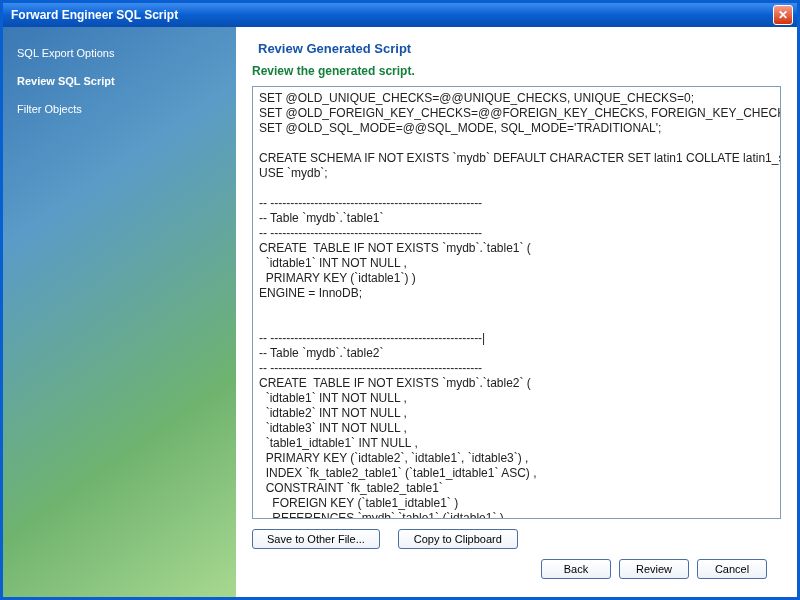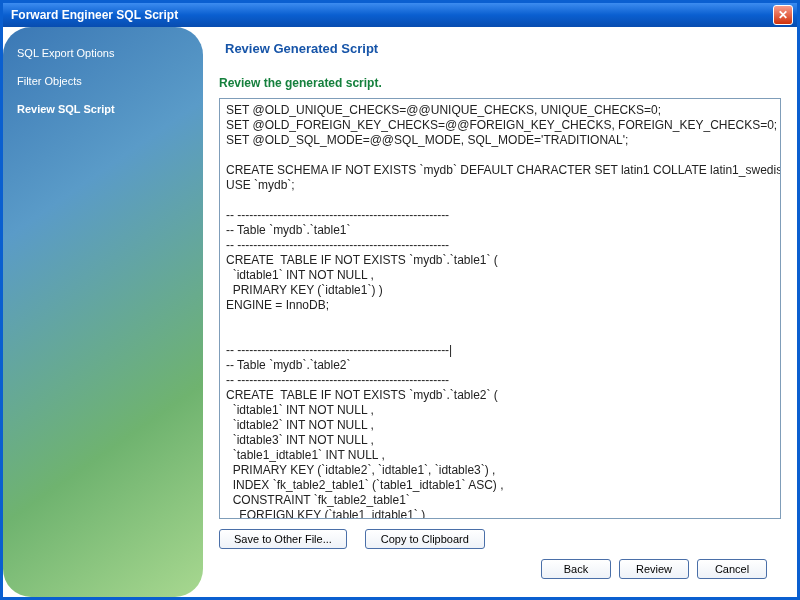--- a/index.html
+++ b/index.html
@@ -44,46 +44,45 @@
       font-weight: bold;
       font-size: 12px;
       cursor: pointer;
     }
     .body {
       flex: 1;
       display: flex;
       min-height: 0;
     }
     .sidebar {
-      width: 200px;
+      width: 233px;
       background: linear-gradient(145deg, #3b78b5 0%, #5a9bc8 30%, #6fb36f 70%, #a8d890 100%);
       padding: 12px 0;
       color: #fff;
-      border-radius: 28px;
     }
     .sidebar-item {
       padding: 8px 14px;
       font-size: 11px;
       cursor: pointer;
     }
     .sidebar-item.active {
       font-weight: bold;
     }
     .main {
       flex: 1;
       display: flex;
       flex-direction: column;
       padding: 14px 16px 8px 16px;
       min-width: 0;
     }
     .page-heading {
       color: #1654a8;
       font-weight: bold;
       font-size: 13px;
-      margin-bottom: 20px;
+      margin-bottom: 8px;
       padding-left: 6px;
     }
     .page-subheading {
       color: #15803d;
       font-weight: bold;
       font-size: 12px;
       margin-bottom: 8px;
     }
     .script-box {
       flex: 1;
@@ -140,25 +139,25 @@
     <div class="close-btn">
       <span>✕</span>
     </div>
   </div>
 
   <div class="body">
     <div class="sidebar">
       <div class="sidebar-item">
         <span>SQL Export Options</span>
       </div>
+      <div class="sidebar-item active">
+        <span>Review SQL Script</span>
+      </div>
       <div class="sidebar-item">
         <span>Filter Objects</span>
-      </div>
-      <div class="sidebar-item active">
-        <span>Review SQL Script</span>
       </div>
     </div>
 
     <div class="main">
       <div class="page-heading">Review Generated Script</div>
       <div class="page-subheading">Review the generated script.</div>
 
       <div class="script-box">SET @OLD_UNIQUE_CHECKS=@@UNIQUE_CHECKS, UNIQUE_CHECKS=0;
 SET @OLD_FOREIGN_KEY_CHECKS=@@FOREIGN_KEY_CHECKS, FOREIGN_KEY_CHECKS=0;
 SET @OLD_SQL_MODE=@@SQL_MODE, SQL_MODE='TRADITIONAL';

